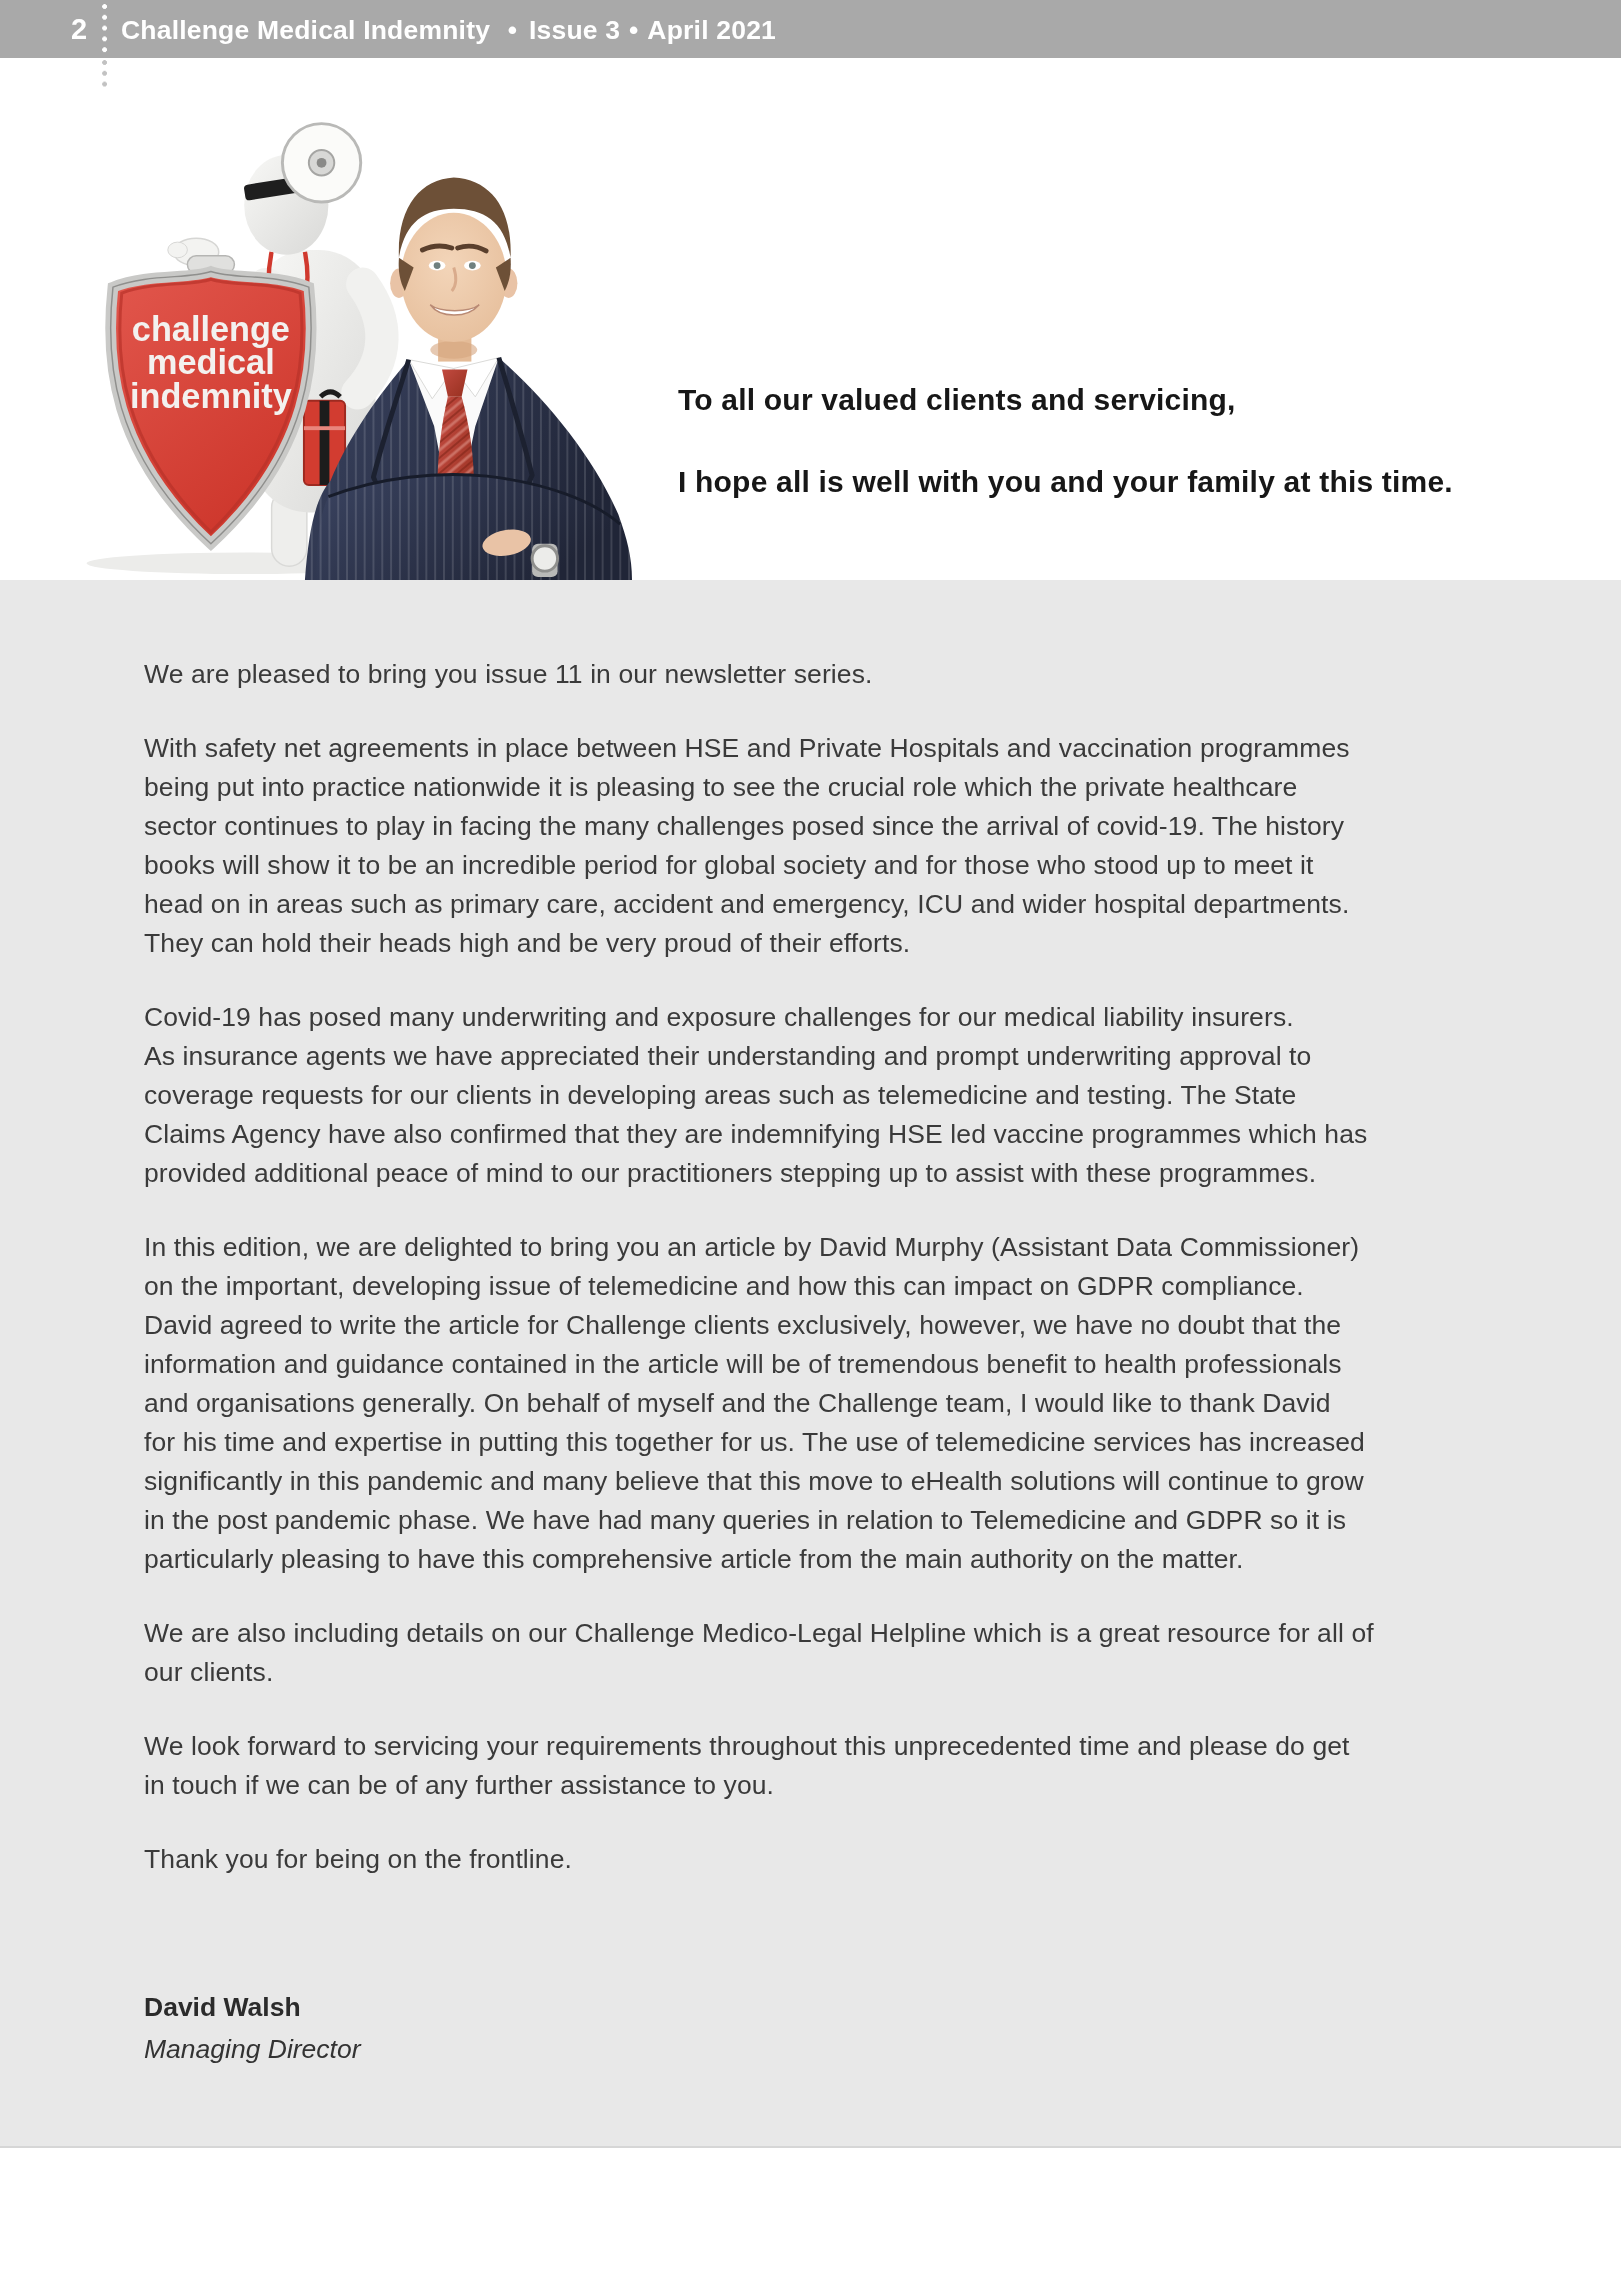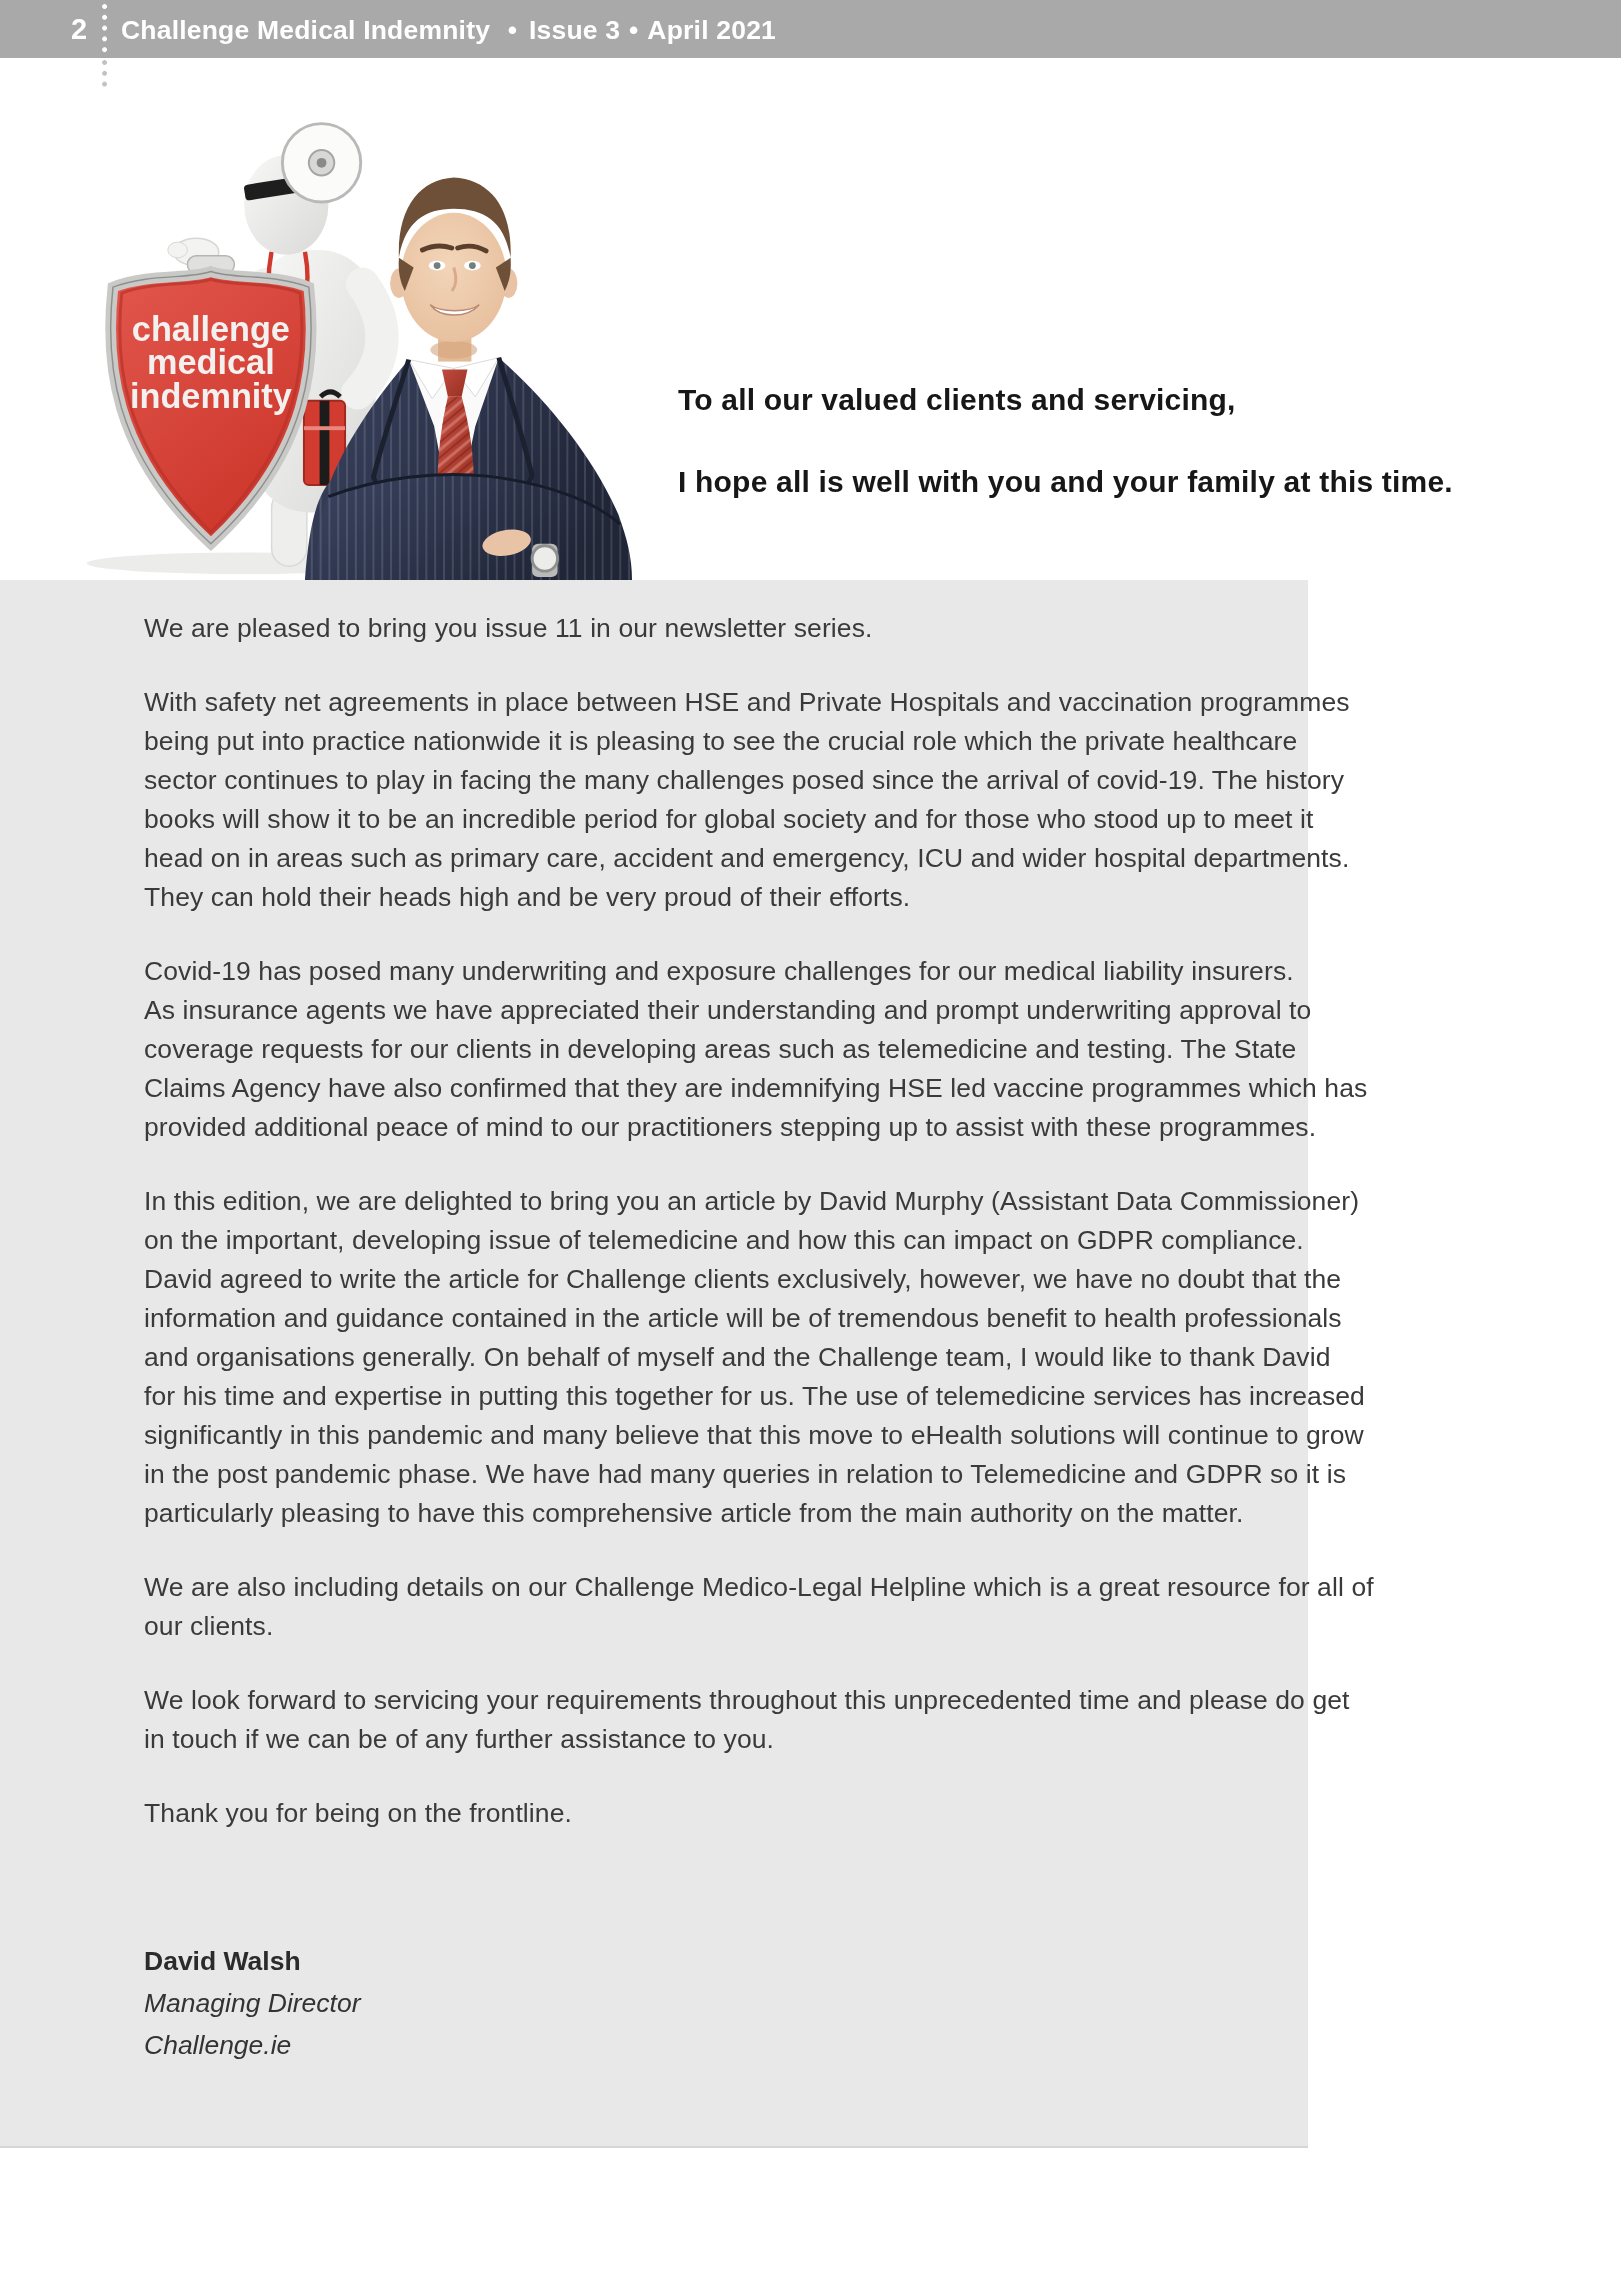--- a/index.html
+++ b/index.html
@@ -38,24 +38,24 @@
   
   .hero-img { position:absolute; left:64px; top:103px; width:568px; height:477px; }
   .headline { position:absolute; left:678px; top:380px; }
   .headline p {
     margin:0 0 43px 0; font-size:30px; line-height:39px;
     font-weight:bold; color:#171717; letter-spacing:0.2px; white-space:nowrap;
   }
 
   
   .letter {
-    position:absolute; left:0; top:580px; width:1308px; height:1568px;
+    position:absolute; left:0; top:580px; width:1621px; height:1568px;
     background:#e8e8e8; box-sizing:border-box;
     border-bottom:2px solid #d6d6d6;
-    padding:29px 98px 0 144px;
+    padding:75px 98px 0 144px;
   }
   .para {
     margin:0 0 35px 0; font-size:26.5px; line-height:39px;
     color:#3a3a3a; white-space:pre; letter-spacing:0.1px;
   }
   .sig { margin-top:107px; }
   .sig div { font-size:26.5px; line-height:42px; color:#333333; }
   .sig .sig-name { font-weight:bold; color:#2b2b2b; }
   .sig .sig-role, .sig .sig-co { font-style:italic; }
 </style>
@@ -231,18 +231,17 @@
 particularly pleasing to have this comprehensive article from the main authority on the matter.</p>
     <p class="para">We are also including details on our Challenge Medico-Legal Helpline which is a great resource for all of
 our clients.</p>
     <p class="para">We look forward to servicing your requirements throughout this unprecedented time and please do get
 in touch if we can be of any further assistance to you.</p>
     <p class="para">Thank you for being on the frontline.</p>
 
     <div class="sig">
       <div class="sig-name">David Walsh</div>
       <div class="sig-role">Managing Director</div>
-      <div class="sig-co">Challenge.ie</div>
     </div>
   </div>
 
 </div>
 
 
 </body></html>

